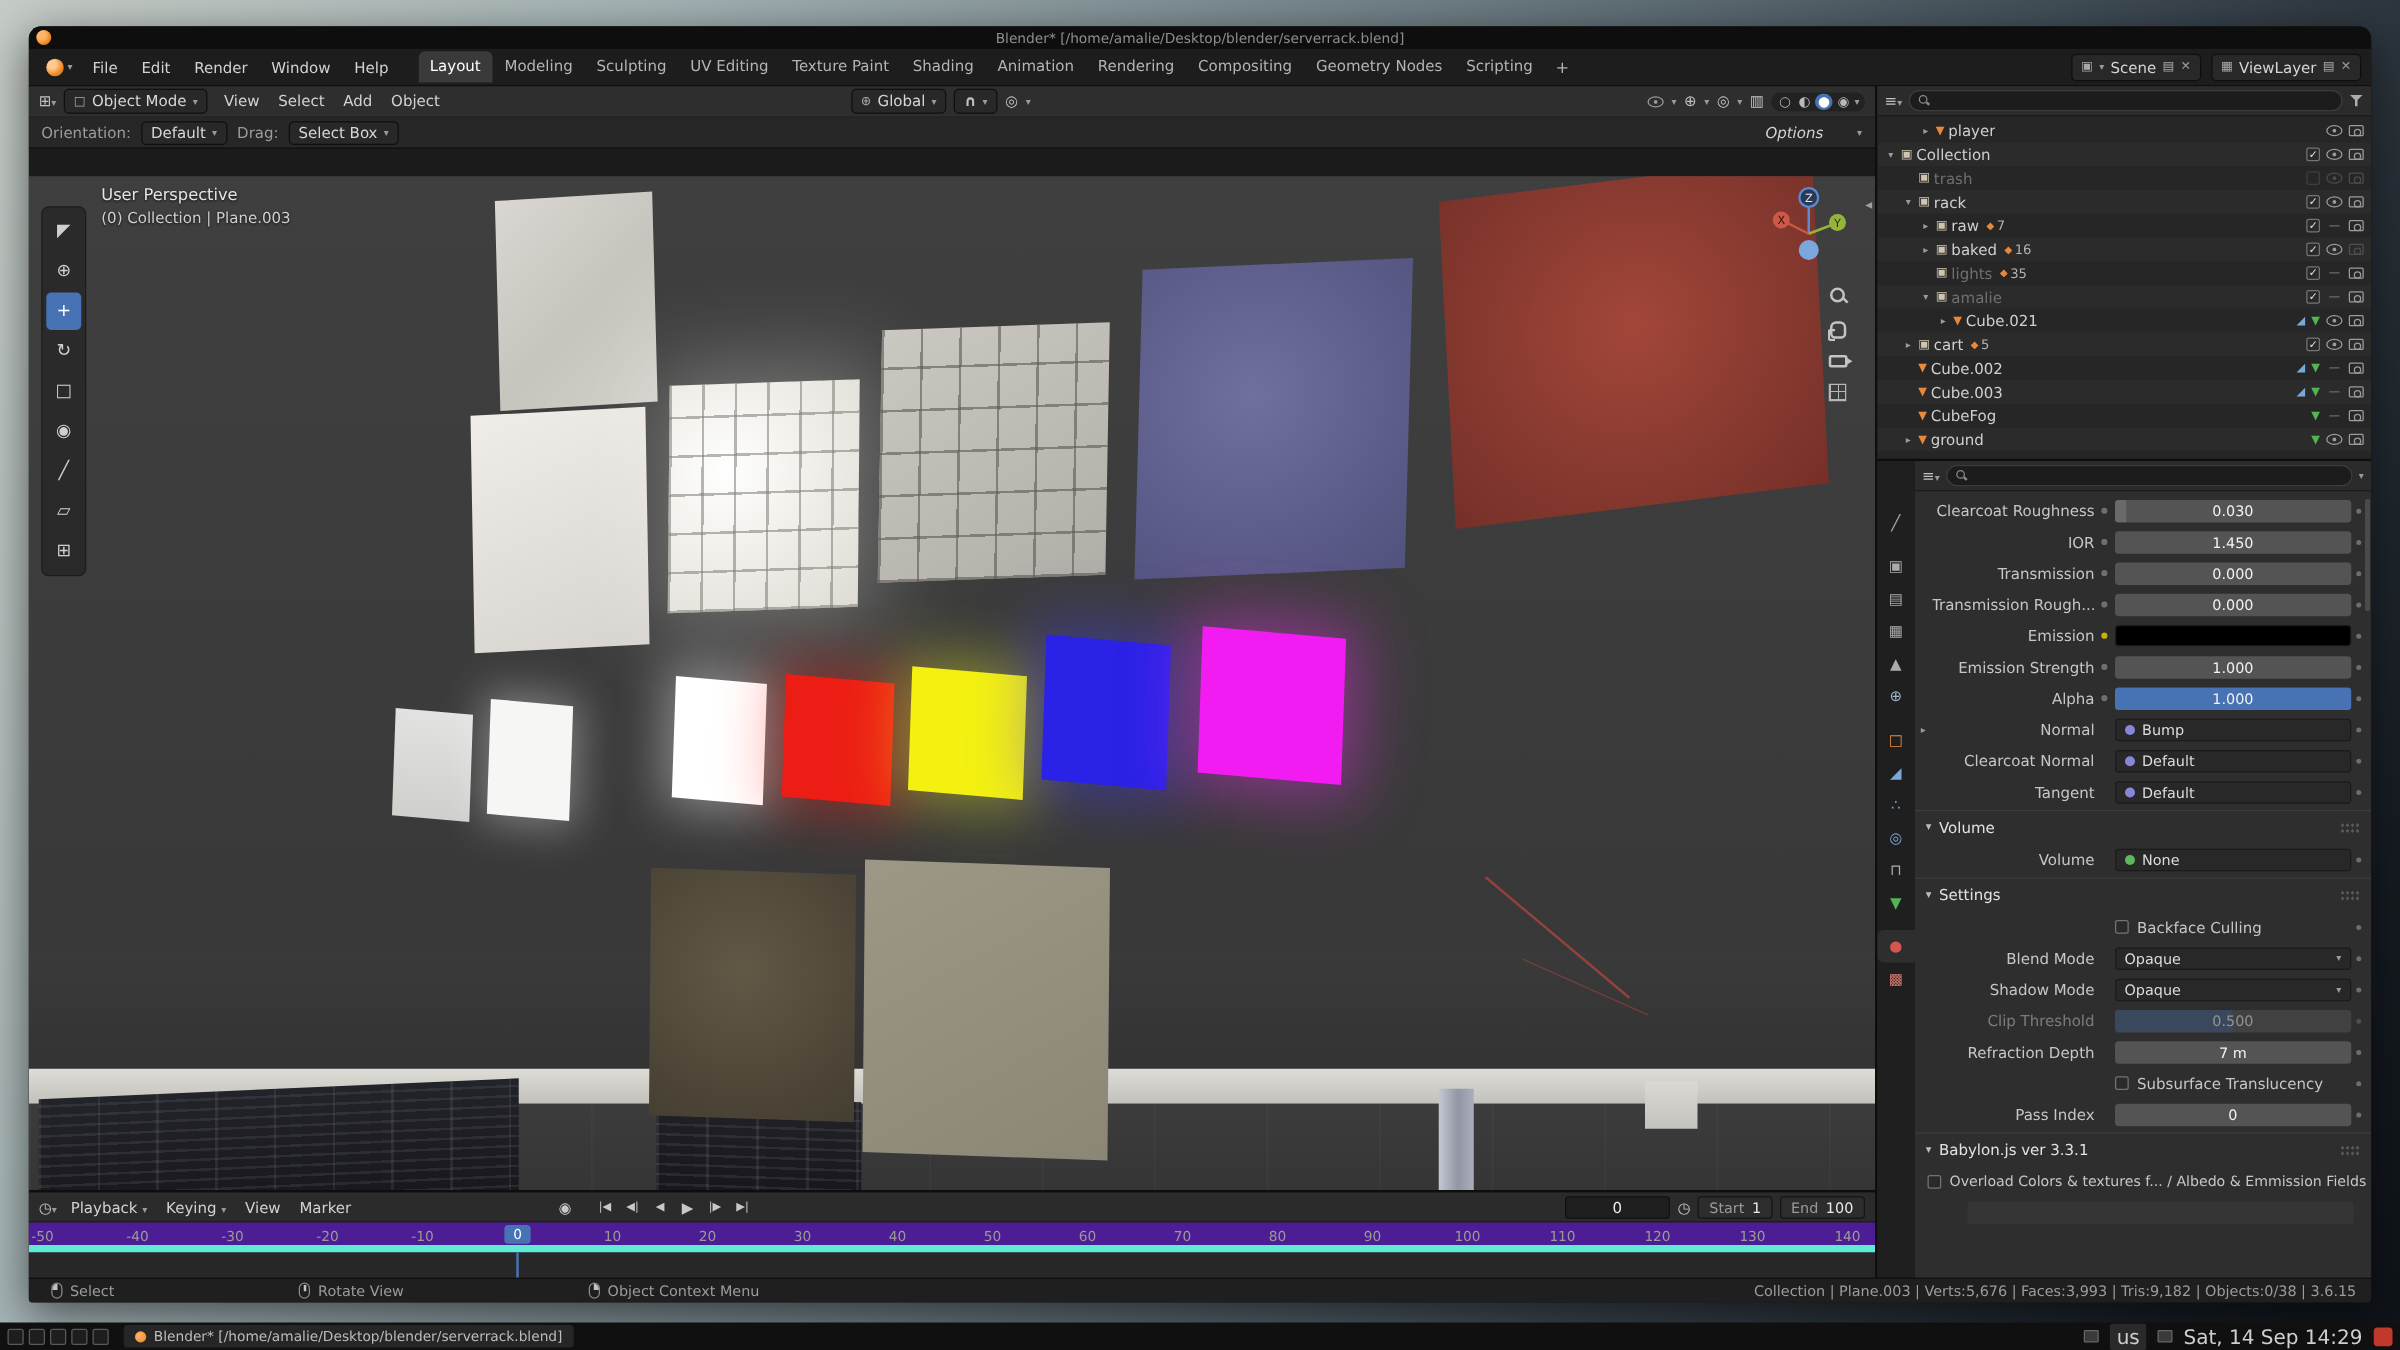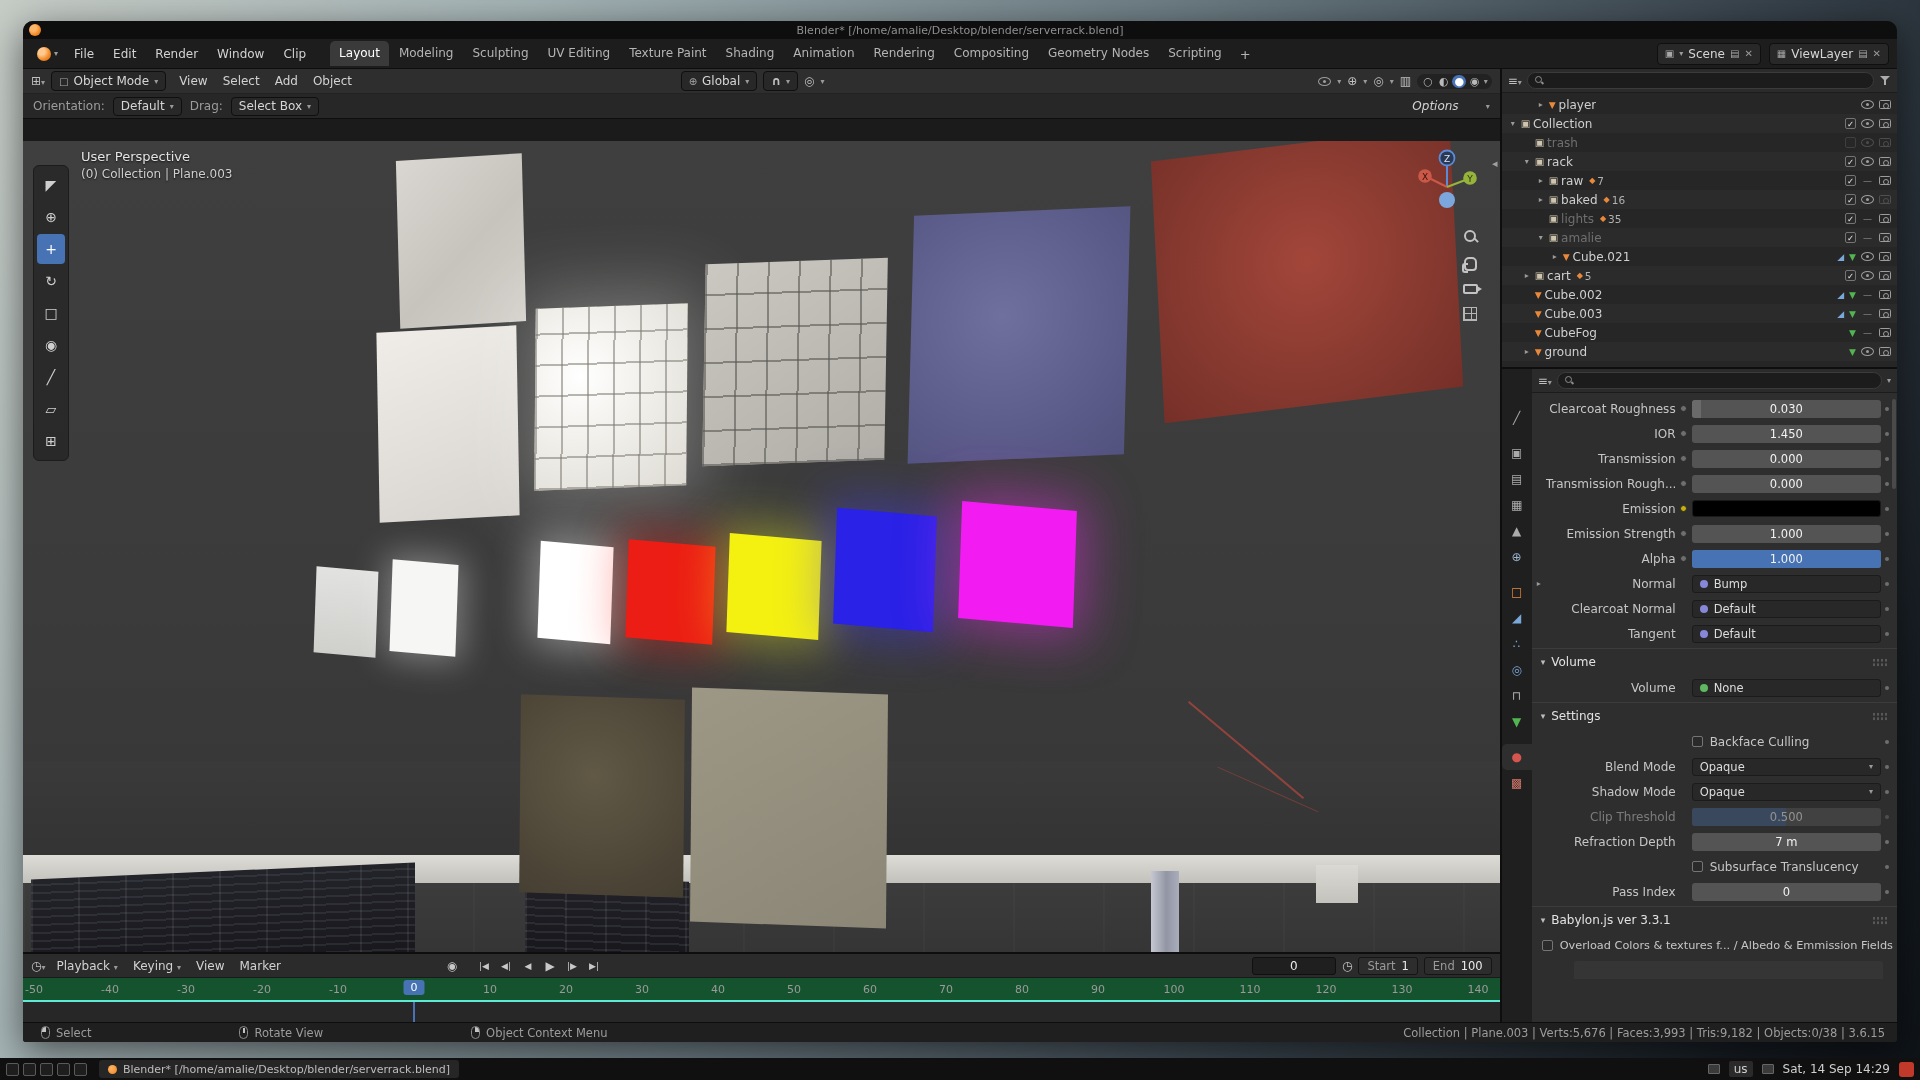--- a/index.html
+++ b/index.html
@@ -76,21 +76,21 @@
   .timeline { height:70px; flex:0 0 auto; display:flex; flex-direction:column; border-top:2px solid #0e0e0e; }
   .tl-header { height:24px; background:#2b2b2b; display:flex; align-items:center; gap:4px; padding:0 8px; border-bottom:1px solid #1a1a1a; }
   .tl-transport { display:flex; align-items:center; gap:2px; margin-left:150px; }
   .tbt { min-width:20px; height:18px; display:flex; align-items:center; justify-content:center; color:#c8c8c8; font-size:9px; border-radius:3px; white-space:nowrap; padding:0 3px; }
   .tbt.play { font-size:12px; }
   .tl-right { margin-left:auto; display:flex; align-items:center; gap:6px; }
   .framebox { width:84px; height:18px; background:#1f1f1f; border:1px solid #101010; border-radius:3px;
     color:#eaeaea; font-size:12px; display:flex; align-items:center; justify-content:center; }
   .sepill { background:#2d2d2d; border:1px solid #151515; border-radius:3px; height:18px; display:flex; align-items:center; gap:6px; padding:0 8px; font-size:11.5px; }
   .sepill .k { color:#9a9a9a; } .sepill .v { color:#eaeaea; }
-  .tl-ruler { height:24px; background:#14532d; position:relative; border-bottom:2px solid #5eead4; }
+  .tl-ruler { height:24px; background:#4c1d95; position:relative; border-bottom:6px solid #5eead4; }
   .tick { position:absolute; top:5px; transform:translateX(-50%); font-size:11px; color:#9a9a9a; }
   .playhead { position:absolute; top:2px; transform:translateX(-50%); background:#4772b3; color:#fff;
     font-size:11px; padding:1px 7px; border-radius:3px; z-index:5; }
   .tl-track { flex:1; background:#272727; position:relative; }
   .pline { position:absolute; width:2px; background:#4772b3; top:0; bottom:0; }
 
   
   .right-col { flex:1; display:flex; flex-direction:column; background:#232323; min-height:0; }
   .outliner { height:300px; flex:0 0 auto; background:#262626; border-bottom:2px solid #0e0e0e; display:flex; flex-direction:column; }
   .panel-head { height:24px; background:#2b2b2b; display:flex; align-items:center; gap:5px; padding:0 6px; border-bottom:1px solid #1c1c1c; flex:0 0 auto; }
@@ -171,21 +171,21 @@
   .mouse.rmb::before { content:""; position:absolute; right:0; top:0; width:4px; height:5px; background:#c2c2c2; border-radius:0 4px 0 0; }
   .sb-right { margin-left:auto; white-space:nowrap; }
 
   
   .taskbar { position:absolute; left:0; right:0; bottom:0; height:22px; background:#101010;
     display:flex; align-items:center; padding:0 6px; gap:4px; z-index:100; }
   .tk-ic { width:13px; height:13px; border:1px solid #5a5a5a; border-radius:2px; background:#1e1e1e; }
   .tk-app { display:flex; align-items:center; gap:6px; background:#262626; border-radius:3px; height:18px;
     padding:0 9px; margin-left:8px; font-size:11px; color:#bdbdbd; max-width:560px; white-space:nowrap; overflow:hidden; }
   .tk-dot { width:9px; height:9px; border-radius:50%; background:radial-gradient(circle at 35% 35%, #ffb467, #ee8420); flex:0 0 auto; }
-  .tk-right { margin-left:auto; display:flex; align-items:center; gap:9px; font-size:12px; color:#cfcfcf; }
+  .tk-right { margin-left:auto; display:flex; align-items:center; gap:9px; font-size:16px; color:#cfcfcf; }
   .tk-kbd { background:#2a2a2a; border-radius:2px; padding:1px 5px; }
   .tk-ind { width:12px; height:10px; background:#3a3a3a; border:1px solid #666; border-radius:1px; }
   .tk-red { width:15px; height:15px; background:#c0392b; border-radius:3px; }
 </style>
 </head>
 <body>
 
 <div class="desktop">
   <div class="bwindow">
 
@@ -197,21 +197,21 @@
     <div class="topbar">
       <div class="logo-btn">
         <span class="logo-ball"></span>
         <span class="caret">▾</span>
       </div>
       <div id="tb-menus" style="display:flex;gap:1px;">
           <div class="menu-item">File</div>
           <div class="menu-item">Edit</div>
           <div class="menu-item">Render</div>
           <div class="menu-item">Window</div>
-          <div class="menu-item">Clip</div>
+          <div class="menu-item">Help</div>
         </div>
       <div class="ws-wrap" id="tb-ws">
           <div class="ws-tab active">Layout</div>
           <div class="ws-tab">Modeling</div>
           <div class="ws-tab">Sculpting</div>
           <div class="ws-tab">UV Editing</div>
           <div class="ws-tab">Texture Paint</div>
           <div class="ws-tab">Shading</div>
           <div class="ws-tab">Animation</div>
           <div class="ws-tab">Rendering</div>

